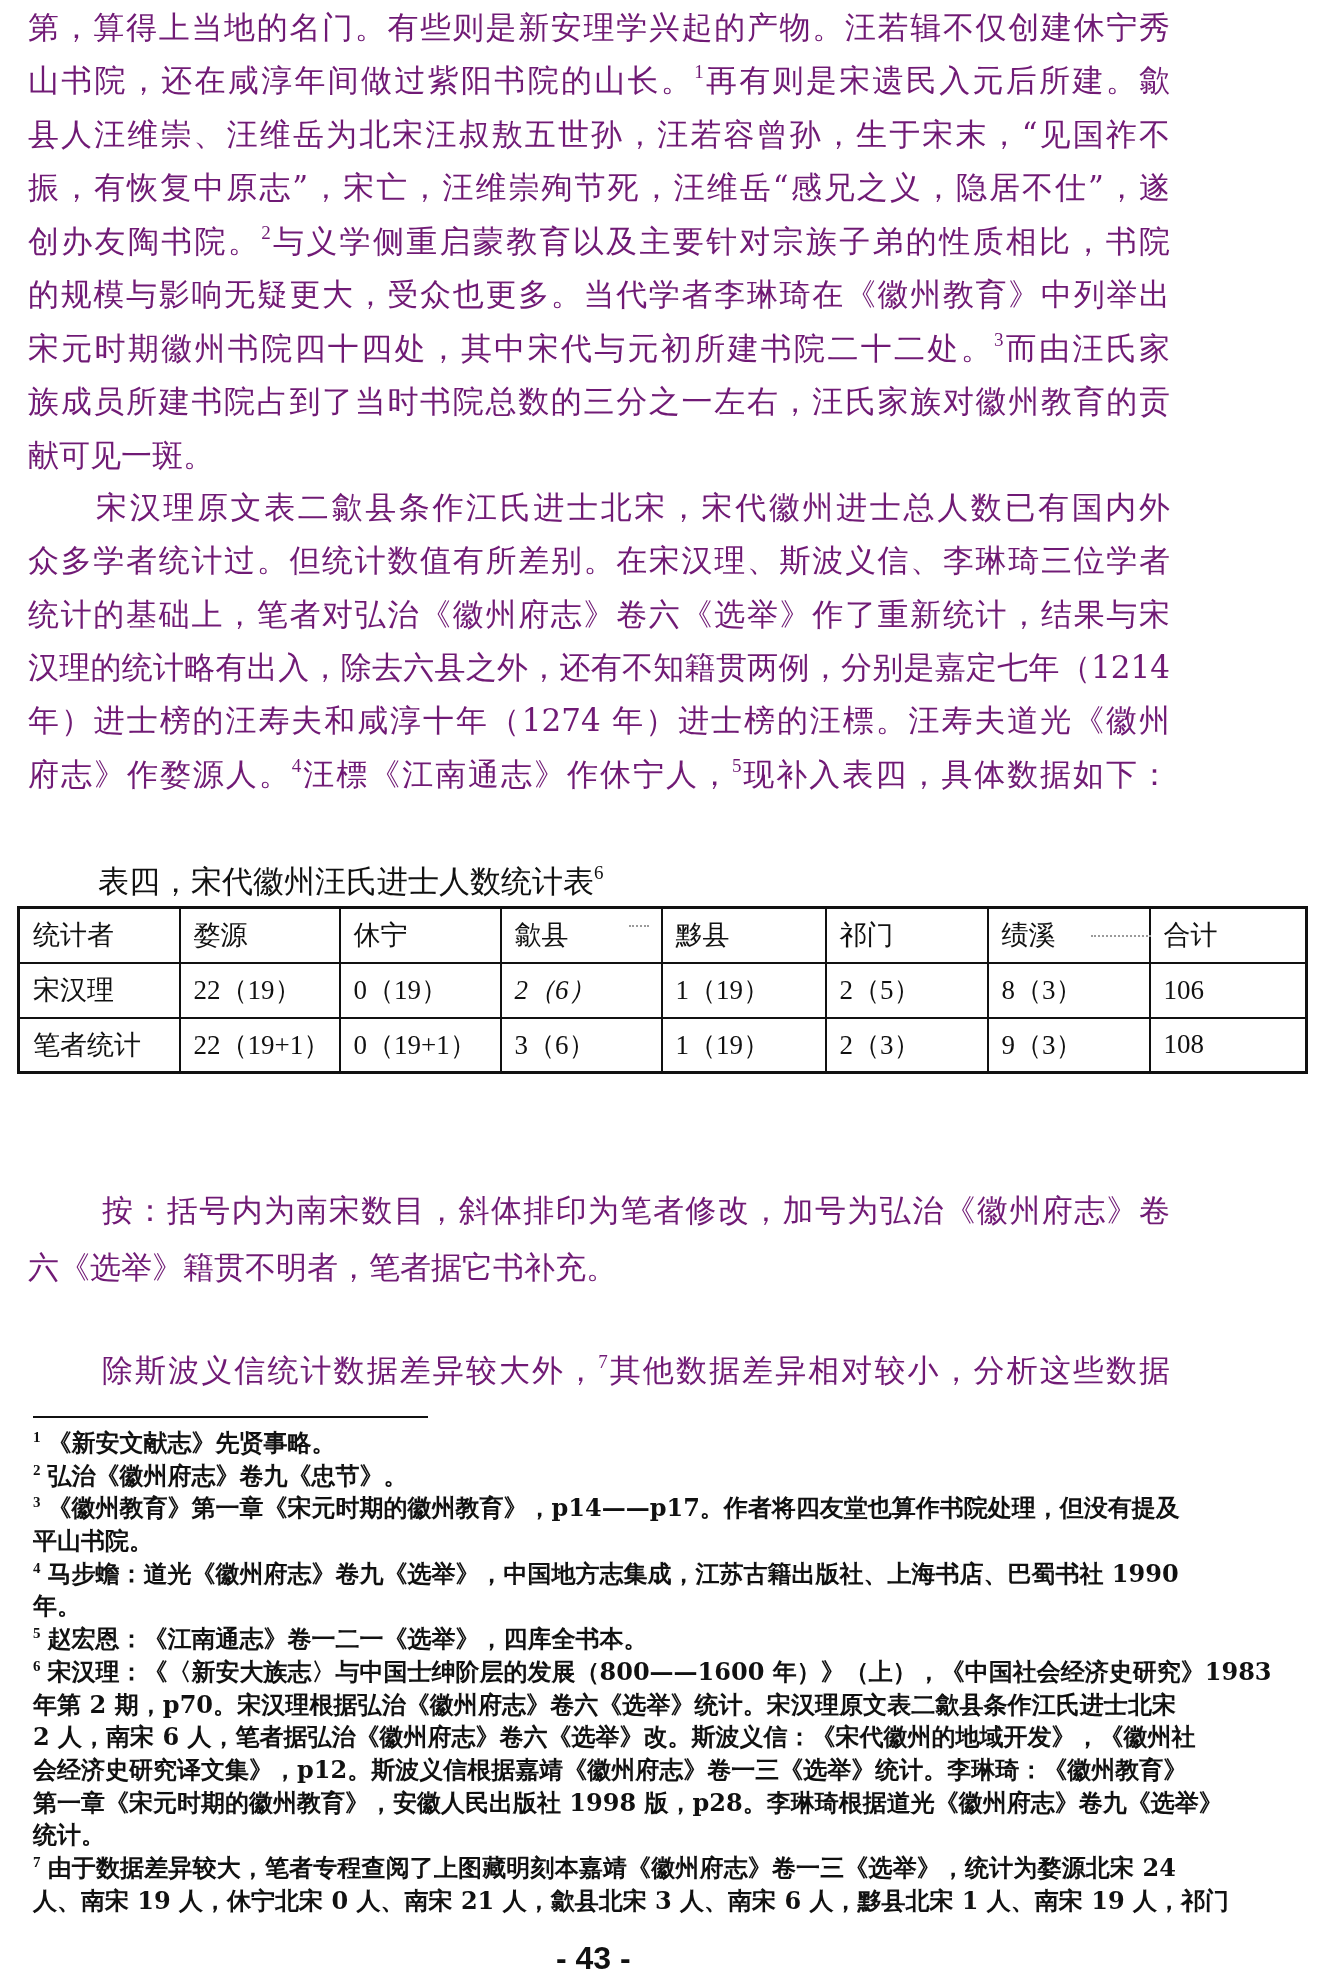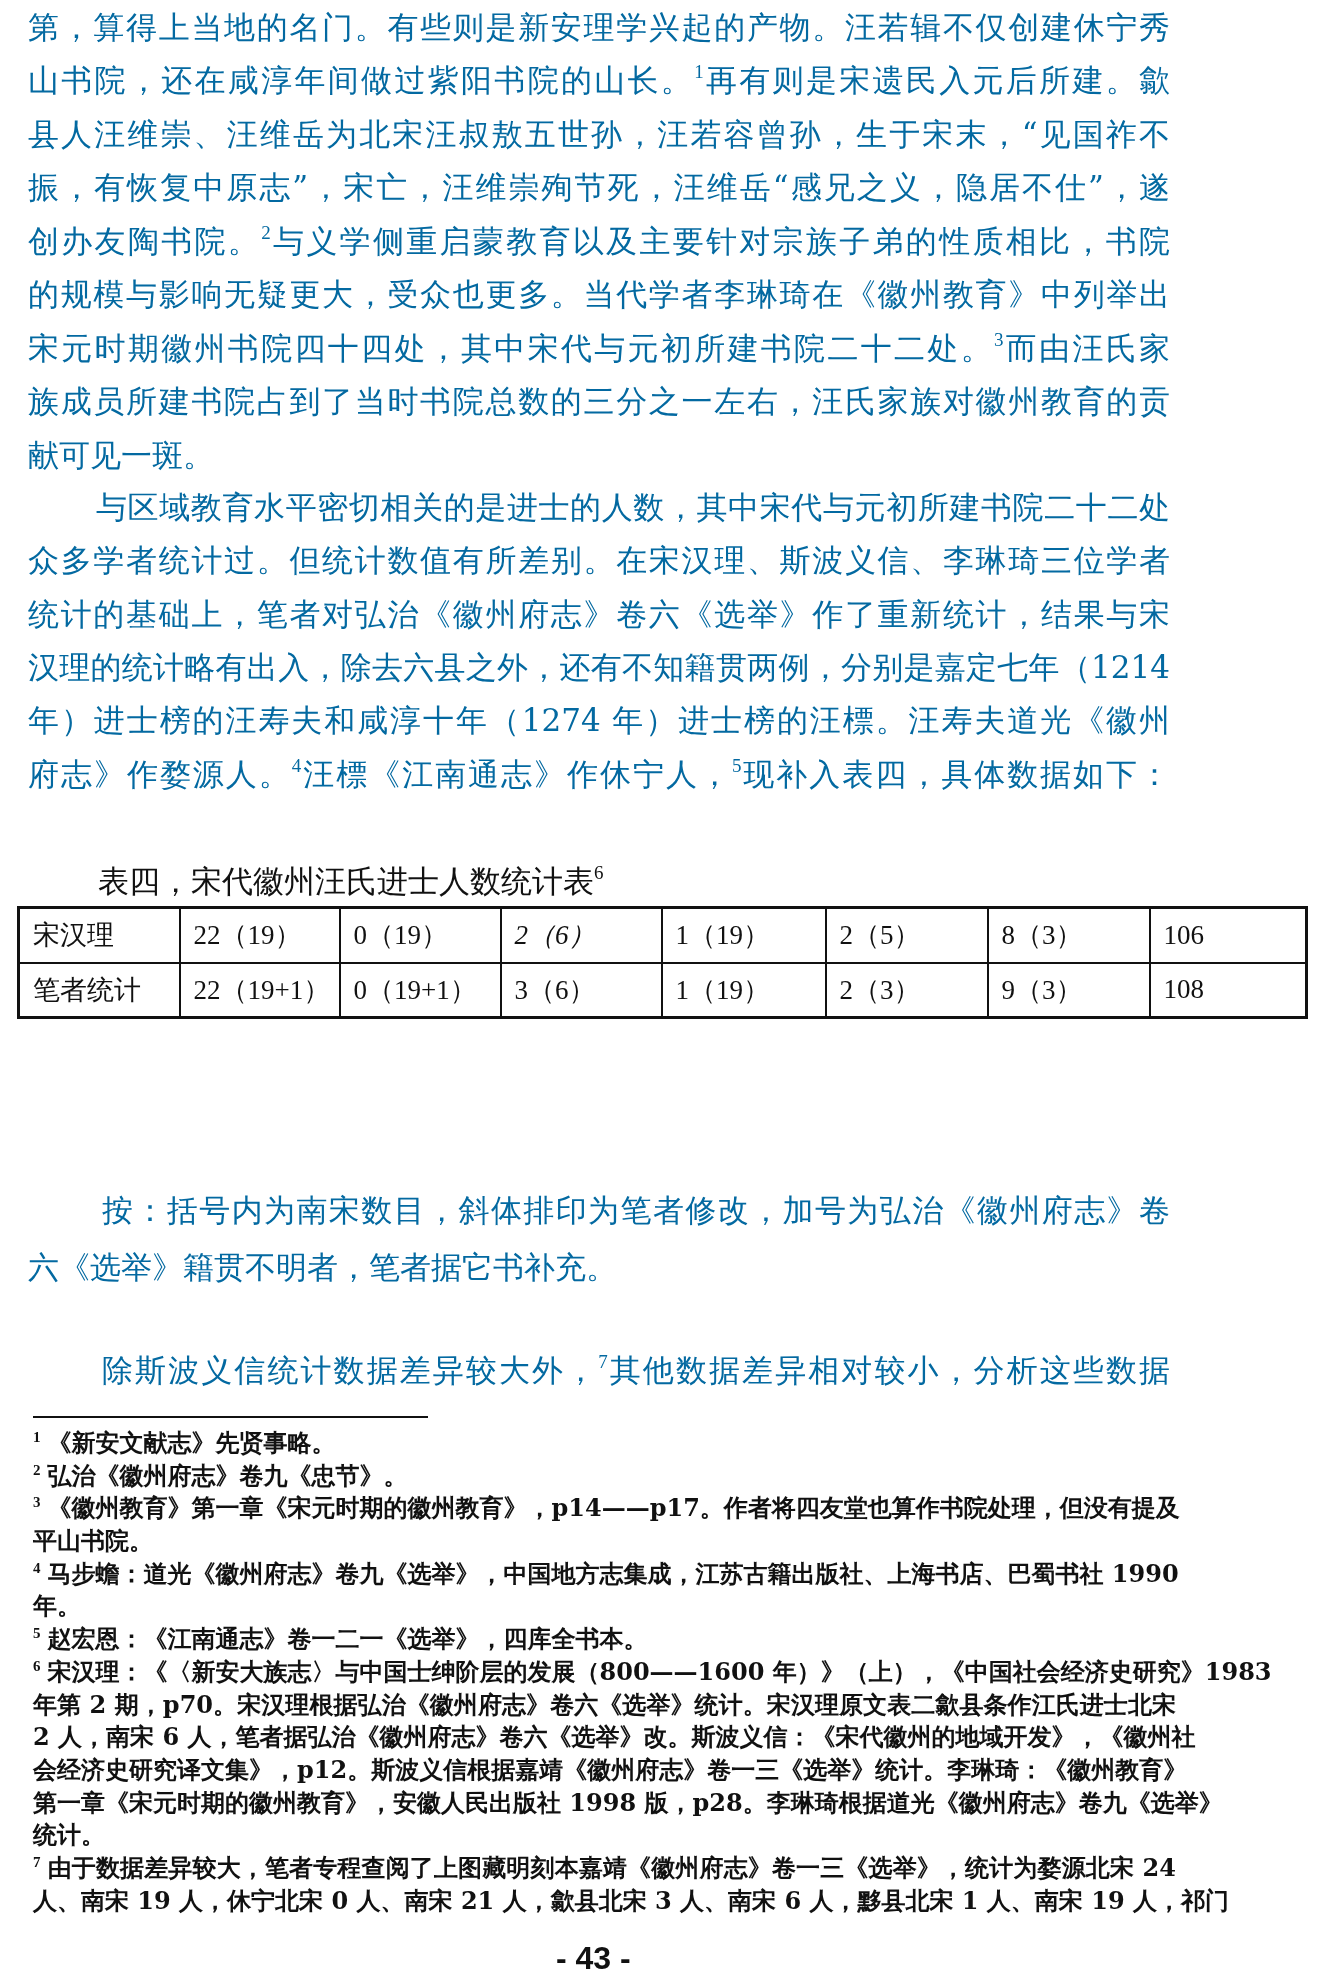--- a/index.html
+++ b/index.html
@@ -4,21 +4,21 @@
   <style>
     html, body { margin: 0; padding: 0; }
     body {
       width: 1320px; height: 1976px; position: relative; overflow: hidden;
       background: #ffffff; color: #111111;
       font-family: "DejaVu Serif", "Liberation Serif", serif;
     }
     .ln {
       position: absolute; left: 28px; width: 1142px;
       height: 40px; line-height: 40px; font-size: 31px;
-      white-space: nowrap; color: #0369a1;
+      white-space: nowrap; color: #701a75;
     }
     .full { text-align: justify; text-align-last: justify; }
     .indent { left: 96px; width: 1074px; }
     sup.fr { font-size: 19px; line-height: 0; vertical-align: 13px; font-family: "Liberation Serif", serif; }
 
     .tbl-title { position: absolute; left: 98px; top: 861px; height: 40px; line-height: 40px; font-size: 31px; white-space: nowrap; }
 
     table.tbl {
       position: absolute; left: 17px; top: 906px; width: 1288px;
       border-collapse: collapse; table-layout: fixed;
@@ -56,41 +56,51 @@
 <div class="ln full" style="top:7px"><span>第，算得上当地的名门。有些则是新安理学兴起的产物。汪若辑不仅创建休宁秀</span></div>
 <div class="ln full" style="top:60px"><span>山书院，还在咸淳年间做过紫阳书院的山长。</span><sup class="fr">1</sup><span>再有则是宋遗民入元后所建。歙</span></div>
 <div class="ln full" style="top:114px"><span>县人汪维崇、汪维岳为北宋汪叔敖五世孙，汪若容曾孙，生于宋末，“见国祚不</span></div>
 <div class="ln full" style="top:167px"><span>振，有恢复中原志”，宋亡，汪维崇殉节死，汪维岳“感兄之义，隐居不仕”，遂</span></div>
 <div class="ln full" style="top:221px"><span>创办友陶书院。</span><sup class="fr">2</sup><span>与义学侧重启蒙教育以及主要针对宗族子弟的性质相比，书院</span></div>
 <div class="ln full" style="top:274px"><span>的规模与影响无疑更大，受众也更多。当代学者李琳琦在《徽州教育》中列举出</span></div>
 <div class="ln full" style="top:328px"><span>宋元时期徽州书院四十四处，其中宋代与元初所建书院二十二处。</span><sup class="fr">3</sup><span>而由汪氏家</span></div>
 <div class="ln full" style="top:381px"><span>族成员所建书院占到了当时书院总数的三分之一左右，汪氏家族对徽州教育的贡</span></div>
 <div class="ln" style="top:435px"><span>献可见一斑。</span></div>
 
-<div class="ln full indent" style="top:487px"><span>与区域教育水平密切相关的是进士的人数，其中宋代与元初所建书院二十二处</span></div>
+<div class="ln full indent" style="top:487px"><span>宋汉理原文表二歙县条作江氏进士北宋，宋代徽州进士总人数已有国内外</span></div>
 <div class="ln full" style="top:540px"><span>众多学者统计过。但统计数值有所差别。在宋汉理、斯波义信、李琳琦三位学者</span></div>
 <div class="ln full" style="top:594px"><span>统计的基础上，笔者对弘治《徽州府志》卷六《选举》作了重新统计，结果与宋</span></div>
 <div class="ln full" style="top:647px"><span>汉理的统计略有出入，除去六县之外，还有不知籍贯两例，分别是嘉定七年（1214</span></div>
 <div class="ln full" style="top:700px"><span>年）进士榜的汪寿夫和咸淳十年（1274 年）进士榜的汪標。汪寿夫道光《徽州</span></div>
 <div class="ln full" style="top:754px"><span>府志》作婺源人。</span><sup class="fr">4</sup><span>汪標《江南通志》作休宁人，</span><sup class="fr">5</sup><span>现补入表四，具体数据如下：</span></div>
 
 <div class="tbl-title"><span>表四，宋代徽州汪氏进士人数统计表</span><sup class="fr">6</sup></div>
 
 <table class="tbl">
   <colgroup>
     <col style="width:161px">
       <col style="width:160px">
       <col style="width:161px">
       <col style="width:161px">
     <col style="width:164px">
       <col style="width:162px">
       <col style="width:162px">
       <col style="width:157px">
   </colgroup>
   <tbody>
+      <tr>
+    <td><span>统计者</span></td>
+    <td><span>婺源</span></td>
+    <td><span>休宁</span></td>
+    <td><span>歙县</span><span class="dots a"></span></td>
+    <td><span>黟县</span></td>
+    <td><span>祁门</span></td>
+    <td><span>绩溪</span><span class="dots b"></span></td>
+    <td><span>合计</span></td>
+  </tr>
   <tr>
     <td><span>宋汉理</span></td>
     <td><span>22（19）</span></td>
     <td><span>0（19）</span></td>
     <td class="it"><span>2（6）</span></td>
     <td><span>1（19）</span></td>
     <td><span>2（5）</span></td>
     <td><span>8（3）</span></td>
     <td><span>106</span></td>
   </tr>

